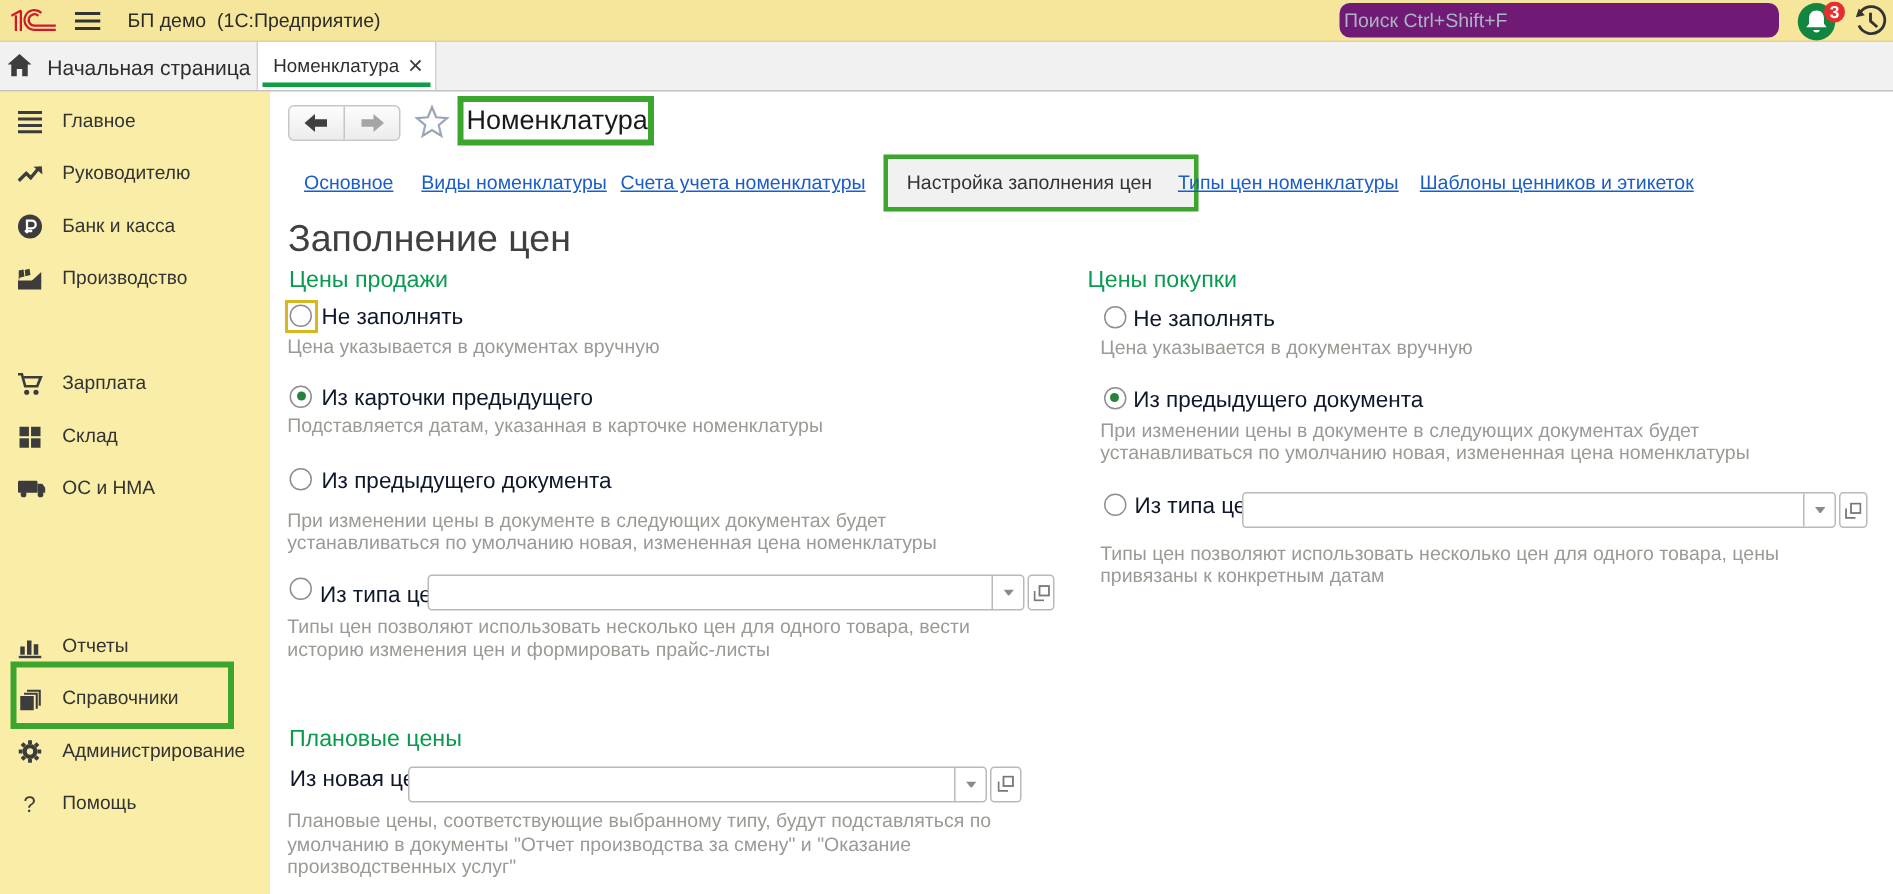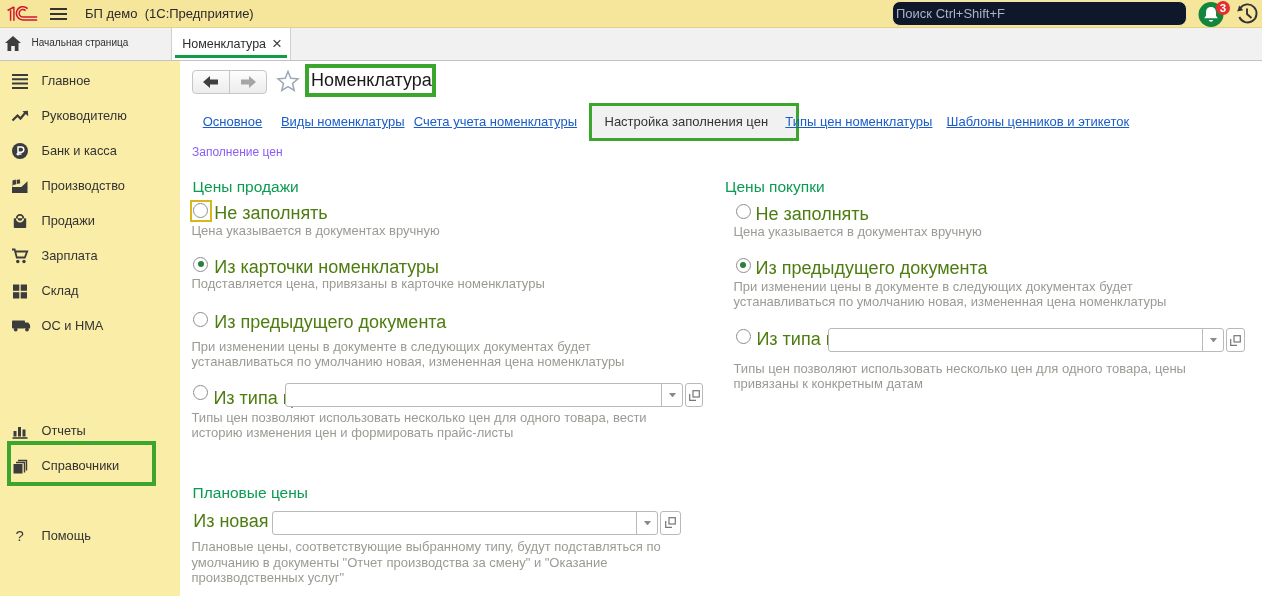--- a/index.html
+++ b/index.html
@@ -1,50 +1,50 @@
 <!DOCTYPE html>
 <html><head><meta charset="utf-8"><style>
 *{margin:0;padding:0;box-sizing:border-box}
 html,body{width:1262px;height:596px;overflow:hidden}
 body{font-family:"Liberation Sans",sans-serif;position:relative;background:#fff}
 .abs{position:absolute}
 
 #topbar{position:absolute;left:0;top:0;width:1262px;height:28px;background:#f6e69c;border-bottom:1px solid #e3d289}
 #apptitle{position:absolute;left:85px;top:0;height:44px;line-height:28px;font-size:13px;color:#2b2a28}
-#search{position:absolute;left:892px;top:1px;width:295px;height:25px;background:#0f172a;border:1px solid #f1e5a8;border-radius:8px;font-size:13px;color:#a9b4c4;line-height:23px;padding-left:3px}
+#search{position:absolute;left:892px;top:1px;width:295px;height:25px;background:#701a75;border:1px solid #f1e5a8;border-radius:8px;font-size:13px;color:#a9b4c4;line-height:23px;padding-left:3px}
 
 #tabbar{position:absolute;left:0;top:28px;width:1262px;height:33px;background:#f1f1f1;border-bottom:1px solid #c3c3c3;z-index:5}
 #tab1{position:absolute;left:0;top:0;width:171px;height:32px}
-#tab1 span{position:absolute;left:31.5px;top:8.7px;font-size:10px;color:#2e2e2e}
+#tab1 span{position:absolute;left:31.5px;top:8.7px;font-size:14px;color:#2e2e2e}
 #tab2{position:absolute;left:171px;top:0;width:120px;height:32px;background:#fff;border-left:1px solid #cfcfcf;border-right:1px solid #cfcfcf}
 #tab2 .t{position:absolute;left:10.2px;top:8.7px;font-size:12.5px;color:#2e2e2e}
 #tab2 .x{position:absolute;left:100px;top:6px;font-size:17px;color:#3f3f3f}
 #tab2 .ul{position:absolute;left:3px;bottom:2px;width:112px;height:2.8px;background:#0f9e45}
 
 #sidebar{position:absolute;left:0;top:60px;width:180px;height:536px;background:#f9eda7}
 .sbitem{position:absolute;left:0;width:188px;height:35px}
 .sbitem svg{position:absolute;left:11px;top:50%;transform:translateY(-50%)}
 .sbitem span{position:absolute;left:41.5px;top:50%;transform:translateY(calc(-50% - 1px));font-size:12.8px;color:#333}
 #sbgreen{position:absolute;left:7px;top:381px;width:149px;height:45px;border:4px solid #3ca52d}
 
 #content{position:absolute;left:180px;top:60px;width:1082px;height:536px;background:#fff}
 .btngroup{position:absolute;left:12px;top:10px;width:75px;height:24px;border:1px solid #c6c6c6;border-radius:4px;background:linear-gradient(#fdfdfd,#ececec);display:flex}
 .btngroup .b{flex:1;display:flex;align-items:center;justify-content:center}
 .btngroup .b+.b{border-left:1px solid #c6c6c6}
 #star{position:absolute;left:96px;top:9px}
 #titlebox{position:absolute;left:125px;top:4px;width:131px;height:33px;border:4px solid #3ca52d;background:#fff;padding:0 0 0 2px;display:flex;align-items:center;font-size:18px;color:#1a1a1a;white-space:nowrap}
 .navlink{position:absolute;top:54.3px;font-size:13px;color:#1a5dc8;text-decoration:underline;white-space:nowrap}
 #navactive{position:absolute;left:409px;top:43px;width:210px;height:37.7px;border:3.5px solid #3ca52d;background:#f1f1f1;display:flex;align-items:center;padding:0 0 0 12.5px;font-size:13px;color:#333;white-space:nowrap}
 
-.h1{position:absolute;font-size:12px;color:#8b5cf6;white-space:nowrap}
+.h1{position:absolute;font-size:25px;color:#404040;white-space:nowrap}
 .h2{position:absolute;font-size:15.5px;color:#0a9b50;white-space:nowrap}
 .hint{position:absolute;font-size:13px;line-height:15.4px;color:#9b9a94}
 .radio{position:absolute;width:15px;height:15px;border-radius:50%;border:1px solid #8e8e8e;background:#fff}
 .radio.sel:after{content:"";position:absolute;left:3.5px;top:3.5px;width:6px;height:6px;border-radius:50%;background:#26823c}
-.rlabel{position:absolute;font-size:18px;color:#4d7c0f;white-space:nowrap}
+.rlabel{position:absolute;font-size:15px;color:#0f172a;white-space:nowrap}
 #focusbox{position:absolute;left:10px;top:140px;width:22px;height:22px;border:2px solid #d8b71e}
 .field{position:absolute;display:flex;height:24px}
 .fwrap{display:flex;border:1px solid #b9b9b9;border-radius:3px;background:#fff;flex:1}
 .fmain{flex:1}
 .farrow{width:21px;border-left:1px solid #b9b9b9;display:flex;align-items:center;justify-content:center}
 .fbtn{border:1px solid #b9b9b9;border-radius:3px;background:#fff;display:flex;align-items:center;justify-content:center;margin-left:2px}
 </style></head><body>
 
 <div id="topbar">
   <svg class="abs" style="left:4px;top:2px" width="36" height="22" viewBox="0 0 36 22">
@@ -120,28 +120,20 @@
     <svg width="18" height="18" viewBox="0 0 18 18">
         <g fill="#3c3c3c">
           <rect x="1" y="10" width="15.5" height="6"></rect>
           <path d="M1.3 10.5 L1.3 3.4 L4.5 2.6 L5.1 7.3 L1.9 8.1 Z" transform="translate(0.2,0)"></path>
           <path d="M5.9 7.1 L5.5 3 L8.7 2.2 L9.3 6.3 Z"></path>
           <path d="M9.8 10.5 L16.5 4.3 L16.5 10.5 Z"></path>
         </g>
       </svg>
     <span>Производство</span>
     </div>
-  <div class="sbitem" style="top:143px">
-    <svg width="18" height="18" viewBox="0 0 18 18">
-        <rect x="2.8" y="6.3" width="12.4" height="9.7" rx="0.8" fill="#3c3c3c"></rect>
-        <circle cx="9" cy="6.2" r="3.3" fill="none" stroke="#3c3c3c" stroke-width="1.7"></circle>
-        <path d="M5.7 6.4 a3.3 3.3 0 0 0 6.6 0" fill="none" stroke="#f9eda7" stroke-width="1.7"></path>
-      </svg>
-    <span>Продажи</span>
-    </div>
   <div class="sbitem" style="top:178px">
     <svg width="18" height="18" viewBox="0 0 18 18">
         <path d="M1 2.5 h2.6 l2.2 8 h8 l2.4 -6 H5" fill="none" stroke="#3c3c3c" stroke-width="1.8"></path>
         <circle cx="6.8" cy="14.5" r="1.7" fill="#3c3c3c"></circle>
         <circle cx="13" cy="14.5" r="1.7" fill="#3c3c3c"></circle>
       </svg>
     <span>Зарплата</span>
     </div>
   <div class="sbitem" style="top:213px">
     <svg width="18" height="18" viewBox="0 0 18 18">
@@ -178,20 +170,32 @@
     </div>
   <div class="sbitem" style="top:388px">
     <svg width="18" height="18" viewBox="0 0 18 18">
         <g fill="none" stroke="#3c3c3c" stroke-width="1.4">
           <path d="M7 3.5 h8.5 v10"></path>
           <path d="M5 5.5 h8.5 v10"></path>
         </g>
         <rect x="2.5" y="7" width="9" height="9.5" fill="#3c3c3c"></rect>
       </svg>
     <span>Справочники</span>
+    </div>
+  <div class="sbitem" style="top:423px">
+    <svg width="18" height="18" viewBox="0 0 18 18">
+        <g fill="#3c3c3c">
+          <circle cx="9" cy="9" r="5"></circle>
+          <g stroke="#3c3c3c" stroke-width="2.6">
+            <path d="M9 1.5 V4 M9 14 V16.5 M1.5 9 H4 M14 9 H16.5 M3.7 3.7 L5.5 5.5 M12.5 12.5 L14.3 14.3 M14.3 3.7 L12.5 5.5 M5.5 12.5 L3.7 14.3"></path>
+          </g>
+        </g>
+        <circle cx="9" cy="9" r="2.1" fill="#f9eda7"></circle>
+      </svg>
+    <span>Администрирование</span>
     </div>
   <div class="sbitem" style="top:458px">
     <svg width="18" height="18" viewBox="0 0 18 18">
         <text x="4.5" y="14" font-size="15" fill="#3c3c3c" font-family="Liberation Sans">?</text>
       </svg>
     <span>Помощь</span>
     </div>
   <div id="sbgreen"></div>
 </div>
 
@@ -221,22 +225,22 @@
   <div class="navlink" style="left:766.5px">Шаблоны ценников и этикеток</div>
 
   <div class="h1" style="left:12px;top:84.5px">Заполнение цен</div>
 
   <div class="h2" style="left:12.6px;top:117.6px">Цены продажи</div>
   <div id="focusbox"></div>
   <div class="radio" style="left:13px;top:142.5px"></div>
   <div class="rlabel" style="left:34.3px;top:143px">Не заполнять</div>
   <div class="hint" style="left:11.5px;top:162.6px">Цена указывается в документах вручную</div>
   <div class="radio sel" style="left:13px;top:196.5px"></div>
-  <div class="rlabel" style="left:34.3px;top:197px">Из карточки номенклатуры</div>
-  <div class="hint" style="left:11.5px;top:216.2px">Подставляется цена, привязаны в карточке номенклатуры</div>
+  <div class="rlabel" style="left:34.3px;top:197px">Из карточки предыдущего</div>
+  <div class="hint" style="left:11.5px;top:216.2px">Подставляется датам, указанная в карточке номенклатуры</div>
   <div class="radio" style="left:13px;top:251.5px"></div>
   <div class="rlabel" style="left:34.3px;top:252px">Из предыдущего документа</div>
   <div class="hint" style="left:11.5px;top:278.7px">При изменении цены в документе в следующих документах будет<br>устанавливаться по умолчанию новая, измененная цена номенклатуры</div>
   <div class="radio" style="left:13px;top:324.5px"></div>
   <div class="rlabel" style="left:33.4px;top:328px">Из типа цен</div>
   <div class="field" style="left:105px;top:323.4px;width:418px;height:23.5px">
     <div class="fwrap">
         <div class="fmain"></div>
         <div class="farrow">
           <svg width="7" height="4.5" viewBox="0 0 7 4.5">

